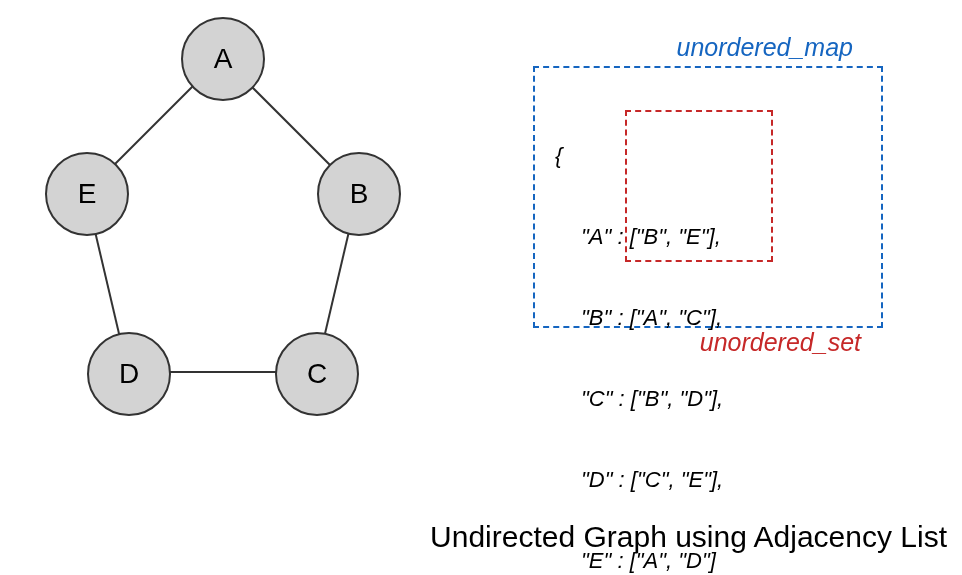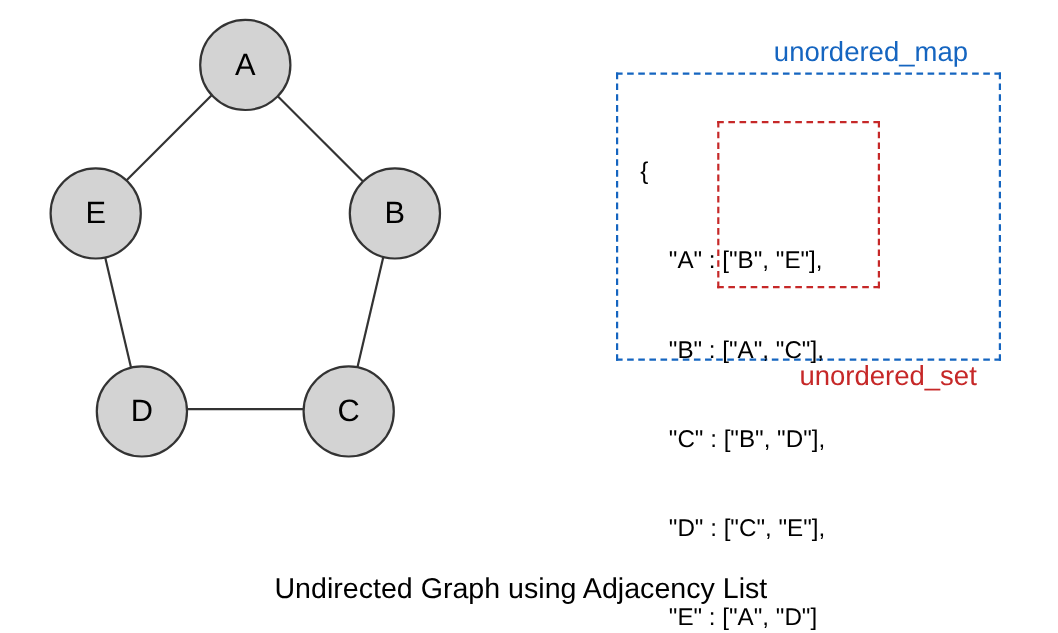--- a/index.html
+++ b/index.html
@@ -32,23 +32,24 @@
       z-index: 2;
     }
     .edges {
       position: absolute;
       left: 0;
       top: 0;
       z-index: 1;
     }
     .code-area {
       position: absolute;
-      left: 560px;
+      left: 533px;
       top: 33px;
       width: 360px;
+      font-style: italic;
     }
     .map-label {
       color: #1565c0;
       font-size: 25px;
       text-align: right;
       margin-right: 40px;
       margin-bottom: 4px;
     }
     .set-label {
       color: #c62828;
@@ -79,22 +80,22 @@
       line-height: 27px;
       position: relative;
       z-index: 5;
       white-space: pre;
     }
     .caption {
       position: absolute;
       left: 0;
       width: 947px;
       top: 520px;
-      text-align: center;
-      font-size: 26px;
+      text-align: right;
+      font-size: 30px;
     }
     .brace {
       padding-left: 0;
     }
     .entry {
       padding-left: 26px;
     }
   </style>
 </head>
 <body>

